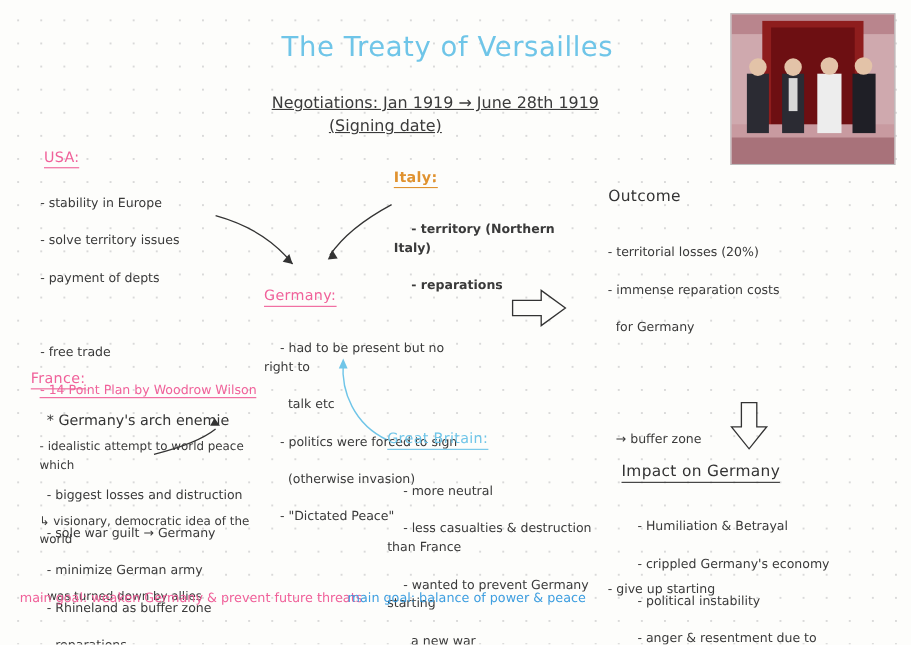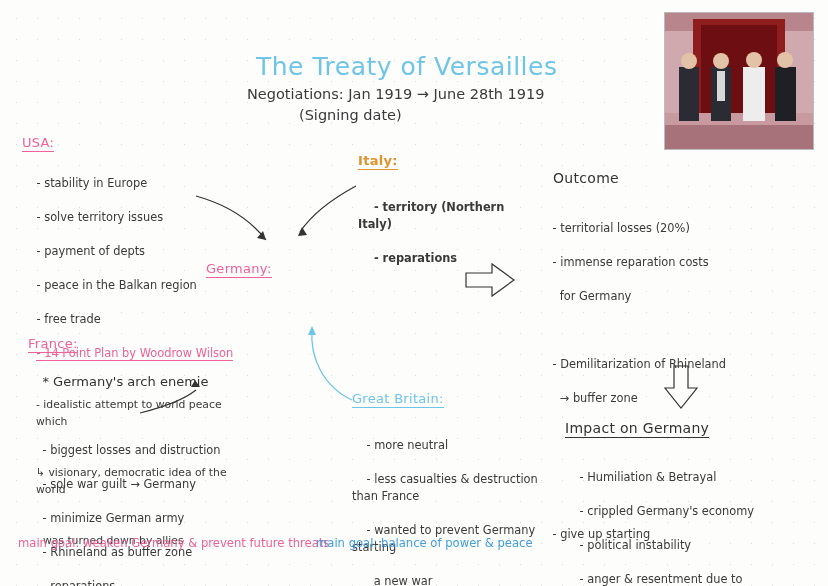--- a/index.html
+++ b/index.html
@@ -15,27 +15,27 @@
     position:absolute;inset:0;
     background-image:radial-gradient(circle, #d9d9d9 0.8px, transparent 0.9px);
     background-size:21px 21px;
     background-position:6px 8px;
     pointer-events:none;
   }
   .node{position:absolute;}
   .hand{font-family:"DejaVu Sans", sans-serif;}
 
   .title{
-    left:256px;top:52px;
+    left:256px;top:28px;
     font-size:25px;color:#6fc5e8;letter-spacing:0.5px;
     font-family:"DejaVu Sans", sans-serif;
   }
   .subtitle{
     left:247px;top:84px;
-    font-size:14.5px;color:#3b3b3b;line-height:21px;
+    font-size:14.5px;color:#3b3b3b;line-height:21px;text-decoration:underline;
   }
   .subtitle .l2{display:block;margin-left:52px;}
 
   .heading{
     font-size:13px;letter-spacing:.3px;
     border-bottom:1px solid currentColor;
     display:inline-block;padding-bottom:1px;
   }
   .pink{color:#f0619a;}
   .orange{color:#e0922f;}
@@ -43,23 +43,23 @@
   .teal{color:#6fc5e8;}
 
   .lines{
     font-size:11.4px;color:#3a3a3a;line-height:17px;
     white-space:pre-wrap;
   }
   .lines .sub{display:block;padding-left:14px;font-size:10.8px;}
 
   
   #usa{left:22px;top:132px;width:215px;}
-  #usa .heading{margin-bottom:6px;}
+  #usa .heading{margin-bottom:6px;margin-left:18px;}
   #france{left:28px;top:333px;width:215px;}
-  #germany{left:206px;top:258px;width:190px;}
+  #germany{left:240px;top:258px;width:190px;}
   #italy{left:358px;top:150px;width:150px;font-weight:bold;}
   #gb{left:352px;top:388px;width:200px;}
   #outcome{left:538px;top:168px;width:285px;}
   #impact{left:565px;top:418px;width:250px;}
 
   .goal{
     font-size:11.6px;
   }
   #goal-left{left:18px;top:536px;color:#f0619a;}
   #goal-mid{left:316px;top:536px;color:#3f9fe0;}
@@ -133,21 +133,21 @@
     <circle cx="120" cy="47" r="8" fill="#e3c3a8"></circle>
   </svg>
 </div>
 
 <div class="node" id="usa">
   <div class="heading pink">USA:</div>
   <div class="lines">
     <span>- stability in Europe</span><br>
     <span>- solve territory issues</span><br>
     <span>- payment of depts</span><br>
-    <span>- peace in the Balkan region</span><br>
+    <br>
     <span>- free trade</span><br>
     <span class="pink" style="border-bottom:1px solid #f0619a;">- 14 Point Plan by Woodrow Wilson</span><br>
     <span class="sub">- idealistic attempt to world peace which</span>
     <span class="sub">↳ visionary, democratic idea of the world</span>
     <span class="sub">  was turned down by allies</span>
   </div>
 </div>
 
 <div class="node" id="france">
   <div class="heading pink">France:</div>
@@ -163,20 +163,27 @@
     <span style="display:inline-block;height:6px;"></span><br>
     
     
     
     
   </div>
 </div>
 
 <div class="node" id="germany">
   <div class="heading pink">Germany:</div>
+  <div class="lines" style="margin-top:12px;">
+    <span>- had to be present but no right to</span><br>
+    <span>  talk etc</span><br>
+    <span>- politics were forced to sign</span><br>
+    <span>  (otherwise invasion)</span><br>
+    <span>- "Dictated Peace"</span>
+  </div>
 </div>
 
 <div class="node" id="italy">
   <div class="heading orange">Italy:</div>
   <div class="lines" style="margin-top:12px;">
     <span>- territory (Northern Italy)</span><br>
     <span>- reparations</span>
   </div>
 </div>
 
@@ -193,21 +200,21 @@
   </div>
 </div>
 
 <div class="node" id="outcome">
   <div class="heading dark" style="font-size:14px;border:none;margin-left:15px;">Outcome</div>
   <div class="lines" style="margin-top:16px;">
     <span>- territorial losses (20%)</span><br>
     <span>- immense reparation costs</span><br>
     <span>  for Germany</span><br>
     <br>
-    <span>- Demilitarization of Rhineland</span><br>
+    <br>
     <span>  → buffer zone</span><br>
     <span style="display:inline-block;height:5px;"></span><br>
     <br>
     <span style="display:inline-block;height:5px;"></span><br>
     <span>- give up starting</span><br>
     <span style="display:inline-block;height:5px;"></span><br>
     
   </div>
 </div>
 

